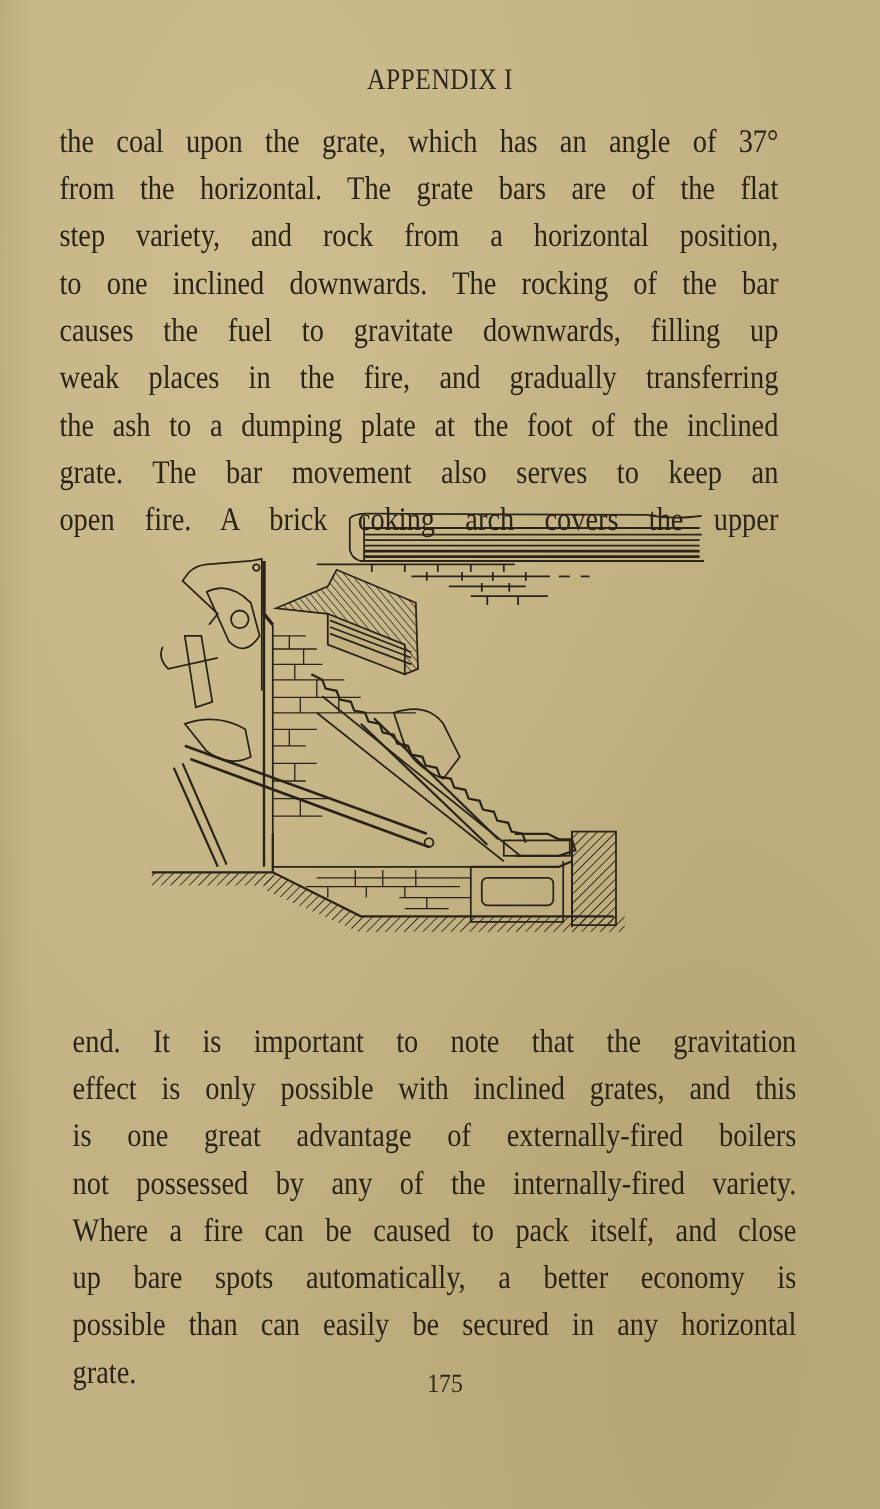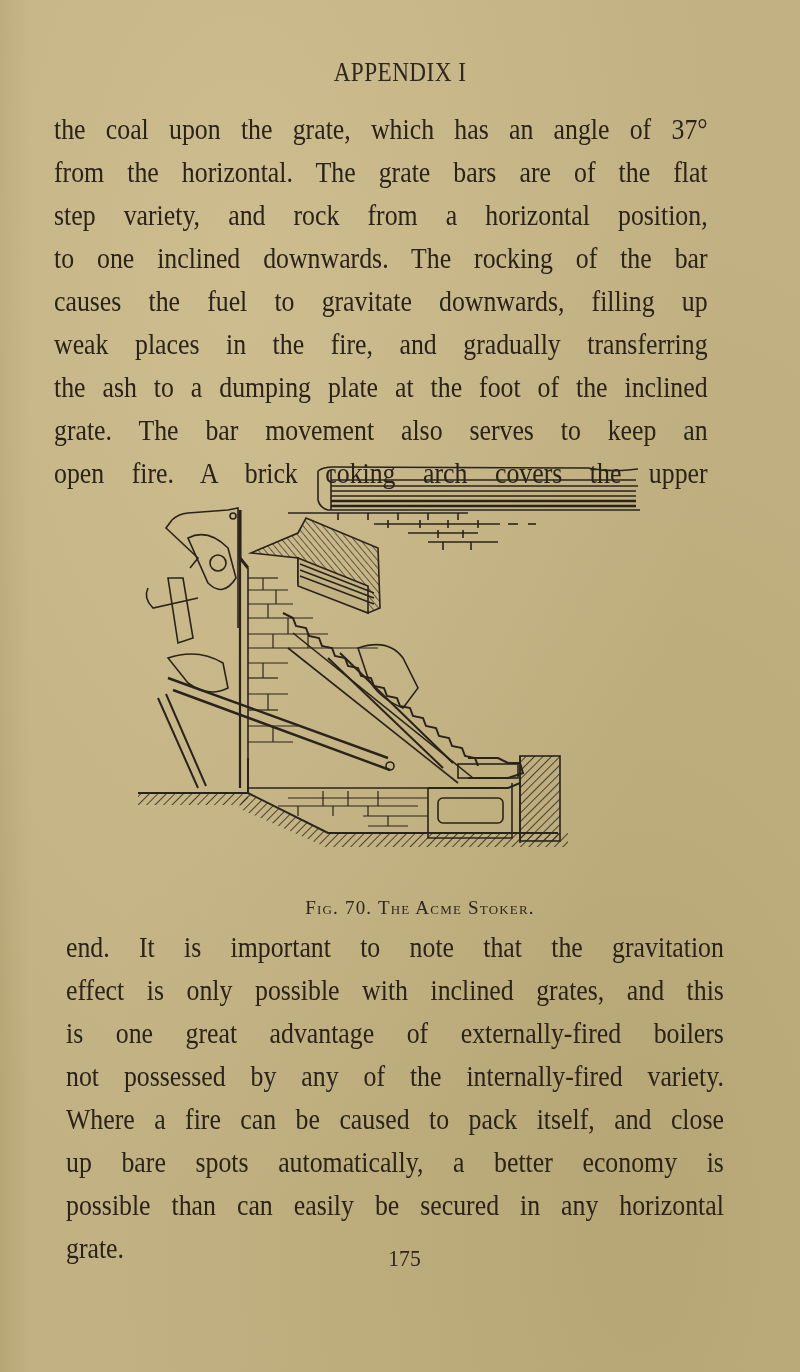--- a/index.html
+++ b/index.html
@@ -247,21 +247,20 @@
         <line x1="120" y1="300" x2="120" y2="335" stroke-width="2"></line>
 
         <path d="M10 335 L120 335 L200 375 L430 375" stroke-width="2"></path>
         <rect x="10" y="335" width="110" height="12" fill="url(#hatch)" stroke="none"></rect>
         <polygon points="120,335 200,375 200,390 110,350" fill="url(#hatch)" stroke="none"></polygon>
         <rect x="200" y="375" width="240" height="14" fill="url(#hatch)" stroke="none"></rect>
       </g>
     </svg>
   </div>
 
-  <div class="caption">Fig. 70.  The Acme Stoker.</div>
 
   <div class="para para-bottom">
     <span class="line">end.  It is important to note that the gravitation</span>
     <span class="line">effect is only possible with inclined grates, and this</span>
     <span class="line">is one great advantage of externally-fired boilers</span>
     <span class="line">not possessed by any of the internally-fired variety.</span>
     <span class="line">Where a fire can be caused to pack itself, and close</span>
     <span class="line">up bare spots automatically, a better economy is</span>
     <span class="line">possible than can easily be secured in any horizontal</span>
     <span class="line last">grate.</span>

